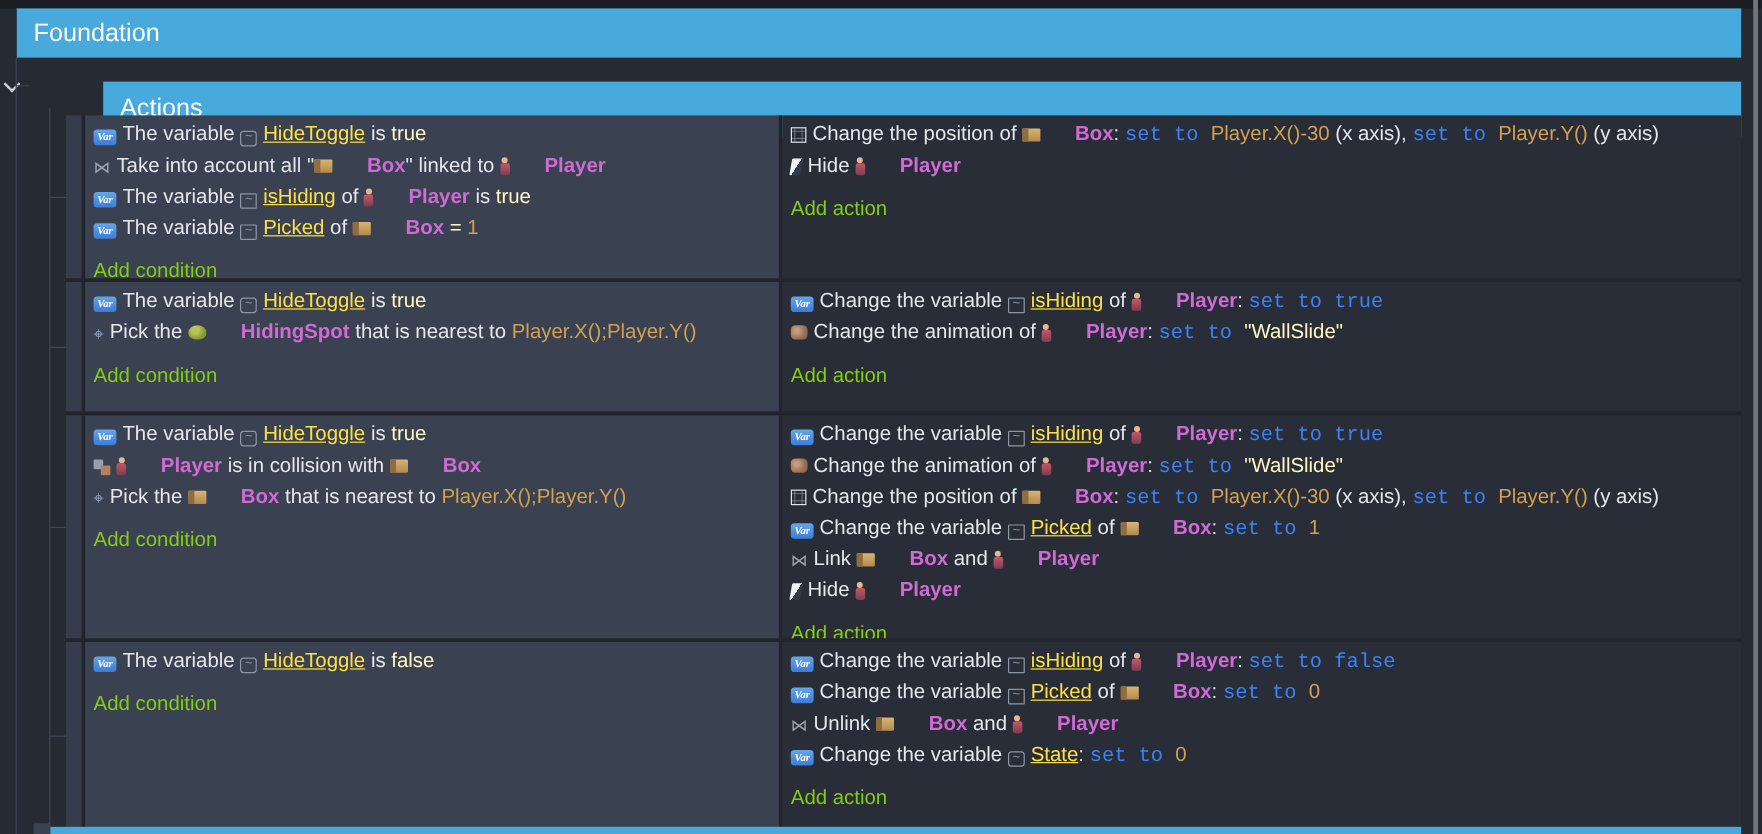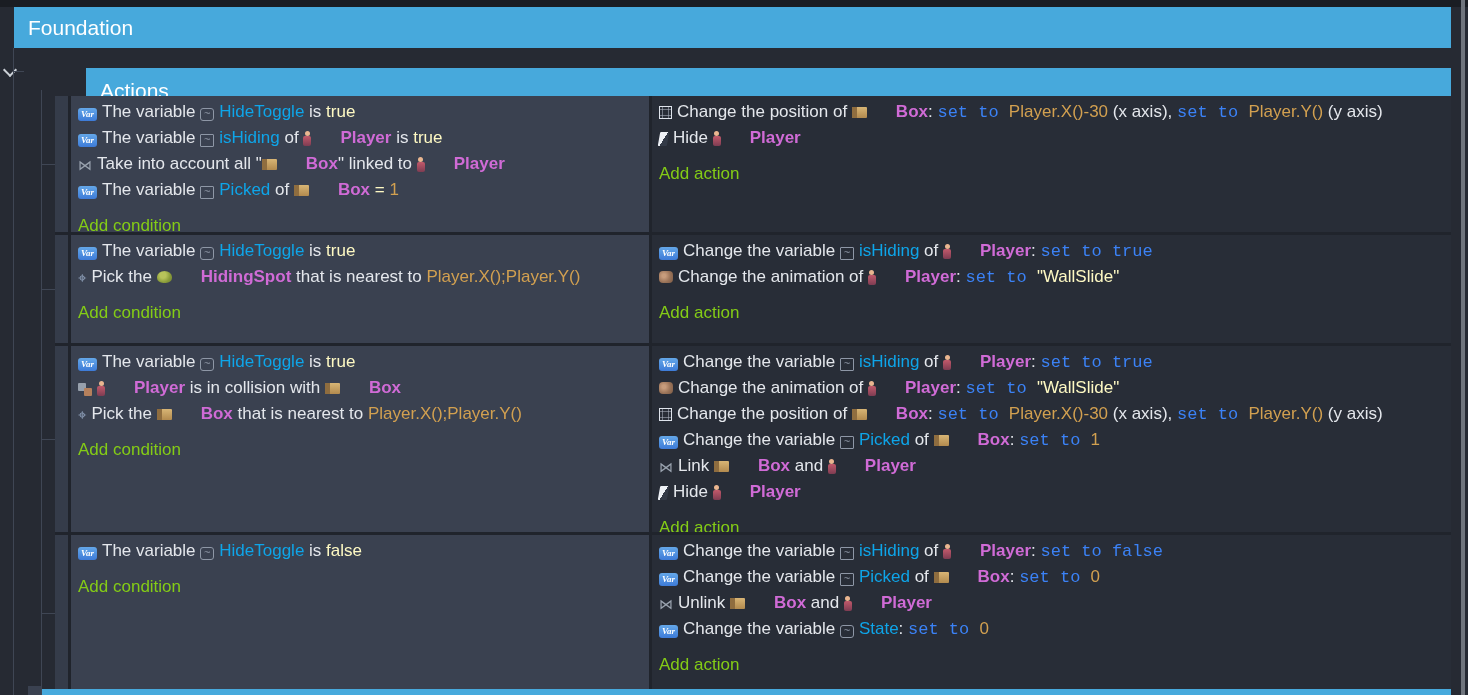--- a/index.html
+++ b/index.html
@@ -36,21 +36,21 @@
   .events{position:absolute;left:55px;top:96px;right:17px;}
   .event{display:flex;box-sizing:border-box;border-bottom:3px solid #20242c;overflow:hidden;}
   .strip{width:13px;background:#353c4a;border-right:3px solid #20242c;flex:none;}
   .cell-cond{width:581px;flex:none;background:#3a4150;border-right:3px solid #20242c;padding-top:3px;box-sizing:border-box;overflow:hidden;}
   .cell-act{flex:1;background:#282d37;padding-top:3px;overflow:hidden;}
 
   .line{height:26px;line-height:26px;padding-left:7px;white-space:nowrap;font-size:17px;color:#e4e7ec;}
   .add-line{height:26px;line-height:26px;padding-left:7px;font-size:17px;color:#84cc16;margin-top:10px;}
 
   .seg-w{color:#e4e7ec;}
-  .seg-var{color:#0ea5e9;}
+  .seg-var{color:#fde047;text-decoration:underline;}
   .seg-obj{color:#d06bd6;font-weight:bold;padding-left:24px;}
   .seg-grn{color:#fef9c3;}
   .seg-pur{color:#3b82f6;font-family:Liberation Mono, monospace;}
   .seg-num{color:#d2a050;}
 
   
   .ic{display:inline-block;vertical-align:-2px;margin-right:5px;position:relative;}
   .variable-badge-icon{
     width:19px;height:13px;border-radius:3px;vertical-align:0px;
     background:linear-gradient(180deg,#64a7e8,#3d7bd8);
@@ -107,22 +107,22 @@
 <div class="tick tick-e1"></div>
 <div class="tick tick-e2"></div>
 <div class="tick tick-e3"></div>
 <div class="tick tick-e4"></div>
 
 <div class="events" id="events">
     <div class="event" style="height: 139px;">
       <div class="strip"></div>
       <div class="cell-cond">
         <div class="line"><span class="ic variable-badge-icon">Var</span><span class="seg-w">The variable </span><span class="ic scene-variable-icon">~</span><span class="seg-var">HideToggle</span><span class="seg-w"> is </span><span class="seg-grn">true</span></div>
+        <div class="line"><span class="ic link-icon">⋈</span><span class="seg-w">Take into account all "</span><span class="ic box-icon"></span><span class="seg-obj">Box</span><span class="seg-w">" linked to </span><span class="ic player-icon"></span><span class="seg-obj">Player</span></div>
         <div class="line"><span class="ic variable-badge-icon">Var</span><span class="seg-w">The variable </span><span class="ic object-variable-icon">~</span><span class="seg-var">isHiding</span><span class="seg-w"> of </span><span class="ic player-icon"></span><span class="seg-obj">Player</span><span class="seg-w"> is </span><span class="seg-grn">true</span></div>
-        <div class="line"><span class="ic link-icon">⋈</span><span class="seg-w">Take into account all "</span><span class="ic box-icon"></span><span class="seg-obj">Box</span><span class="seg-w">" linked to </span><span class="ic player-icon"></span><span class="seg-obj">Player</span></div>
         <div class="line"><span class="ic variable-badge-icon">Var</span><span class="seg-w">The variable </span><span class="ic object-variable-icon">~</span><span class="seg-var">Picked</span><span class="seg-w"> of </span><span class="ic box-icon"></span><span class="seg-obj">Box</span><span class="seg-grn"> = </span><span class="seg-num">1</span></div>
         <div class="add-line">Add condition</div>
       </div>
       <div class="cell-act">
         <div class="line"><span class="ic position-icon"></span><span class="seg-w">Change the position of </span><span class="ic box-icon"></span><span class="seg-obj">Box</span><span class="seg-w">: </span><span class="seg-pur">set to </span><span class="seg-num">Player.X()-30</span><span class="seg-w"> (x axis), </span><span class="seg-pur">set to </span><span class="seg-num">Player.Y()</span><span class="seg-w"> (y axis)</span></div>
         <div class="line"><span class="ic visibility-icon"></span><span class="seg-w">Hide </span><span class="ic player-icon"></span><span class="seg-obj">Player</span></div>
         <div class="add-line">Add action</div>
       </div>
     </div>
     <div class="event" style="height: 111px;">

